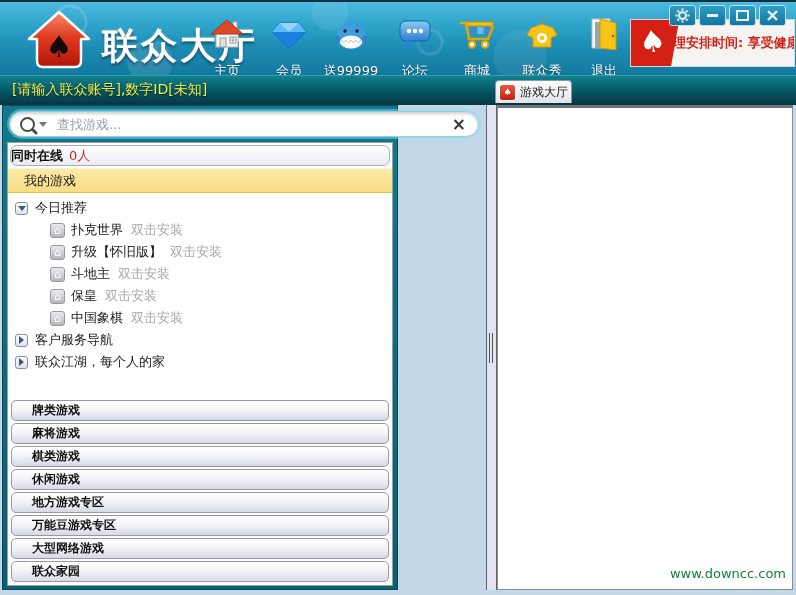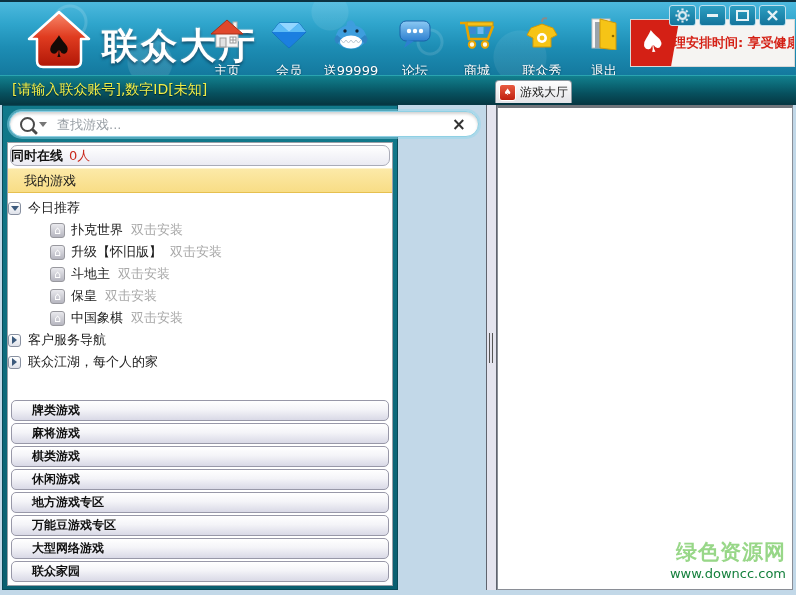--- a/index.html
+++ b/index.html
@@ -67,21 +67,21 @@
     border:1px solid #9aa0a8;box-sizing:border-box;overflow:hidden;}
   .online-row{height:19px;margin:2px;border:1px solid #aaacb8;border-radius:7px;
     background:linear-gradient(#ffffff,#ebebf3);display:flex;align-items:center;
     font-size:13px;cursor:pointer;}
   .online-row .ol{font-weight:bold;color:#111;}
   .online-row .cnt{color:#c9291d;margin-left:6px;}
   .my-row{height:23px;background:linear-gradient(#fce9a8,#f8dd85);border-top:1px solid #fdf3cf;
     border-bottom:1px solid #e6c050;display:flex;align-items:center;padding-left:16px;
     font-size:13px;color:#1a1a1a;cursor:pointer;}
   .tree{padding-top:4px;font-size:13px;color:#1a1a1a;}
-  .srow{display:flex;align-items:center;height:22px;cursor:pointer;}
+  .srow{display:flex;align-items:center;height:22px;padding-left:7px;cursor:pointer;}
   .exp{width:13px;height:13px;border:1px solid #8890a0;border-radius:3px;
     background:linear-gradient(#ffffff,#dfe2ea);display:flex;align-items:center;justify-content:center;
     margin-right:7px;flex:0 0 auto;box-sizing:border-box;cursor:pointer;}
   .arr-d{width:0;height:0;border-left:4px solid transparent;border-right:4px solid transparent;border-top:5px solid #3c5a7c;}
   .arr-r{width:0;height:0;border-top:4px solid transparent;border-bottom:4px solid transparent;border-left:5px solid #3c5a7c;}
   .crow{display:flex;align-items:center;height:22px;padding-left:42px;cursor:pointer;}
   .gicon{width:15px;height:15px;border:1px solid #98989e;border-radius:3px;
     background:linear-gradient(#eaeaee,#b6b6c0);color:#fff;font-size:11px;line-height:1;
     display:flex;align-items:center;justify-content:center;margin-right:6px;flex:0 0 auto;box-sizing:border-box;}
   .hint{color:#a8a8a8;margin-left:8px;}
@@ -368,18 +368,17 @@
       </div>
     </div>
   </div>
 
   <div class="split">
     <div class="grip"></div>
   </div>
 
   <div class="right">
     <div class="wm">
-      <div class="wm-t">绿色资源网</div>
       <div class="wm-u">www.downcc.com</div>
     </div>
   </div>
 
 </div>
 
 </body></html>

